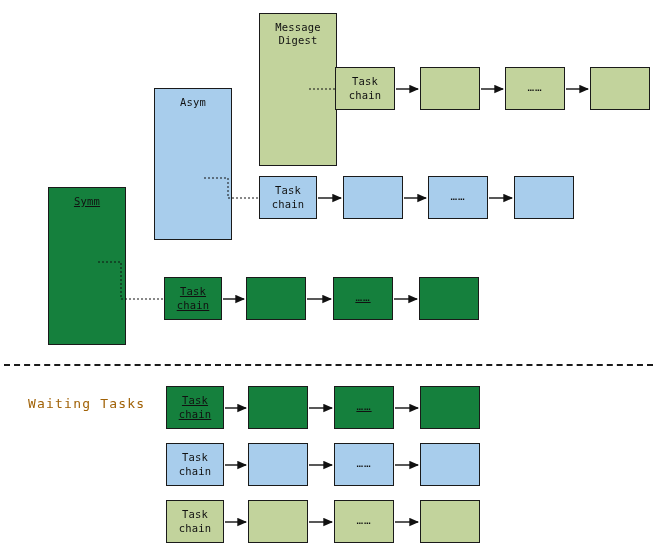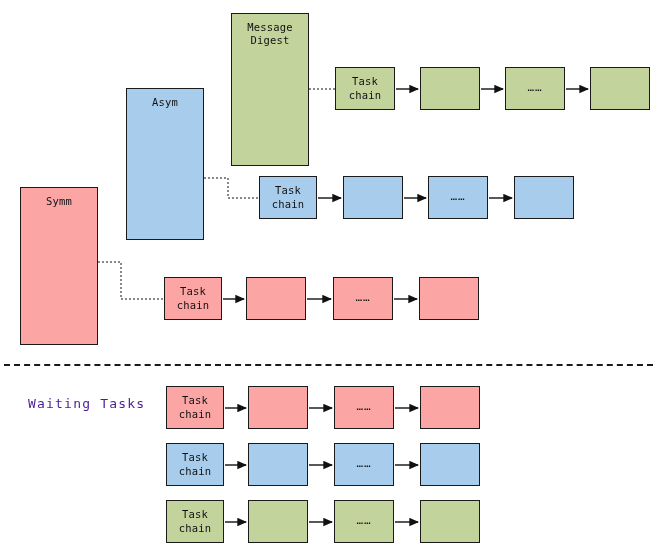--- a/index.html
+++ b/index.html
@@ -27,41 +27,42 @@
     text-align: center;
     font-size: 10.5px;
     line-height: 1.28;
     color: #111111;
     letter-spacing: 0.2px;
     white-space: pre-line;
   }
   .node.tall {
     align-items: flex-start;
     padding-top: 7px;
+    margin-left: 28px;
   }
-  .fill-gray  { background: #fca5a5; }
+  .fill-gray  { background: #15803d; text-decoration: underline; }
   .fill-blue  { background: #a8cdec; }
   .fill-green { background: #c2d39c; }
 
   .dots {
     font-size: 11px;
     letter-spacing: 1px;
     color: #111;
   }
 
   .divider {
     position: absolute;
     height: 0;
     border-top: 2px dashed #1a1a1a;
   }
 
   .section-label {
     position: absolute;
     font-size: 13px;
-    color: #4c1d95;
+    color: #a16207;
     letter-spacing: 1.2px;
     white-space: nowrap;
   }
 
   .connector {
     position: absolute;
     top: 0;
     left: 0;
     width: 666px;
     height: 555px;

